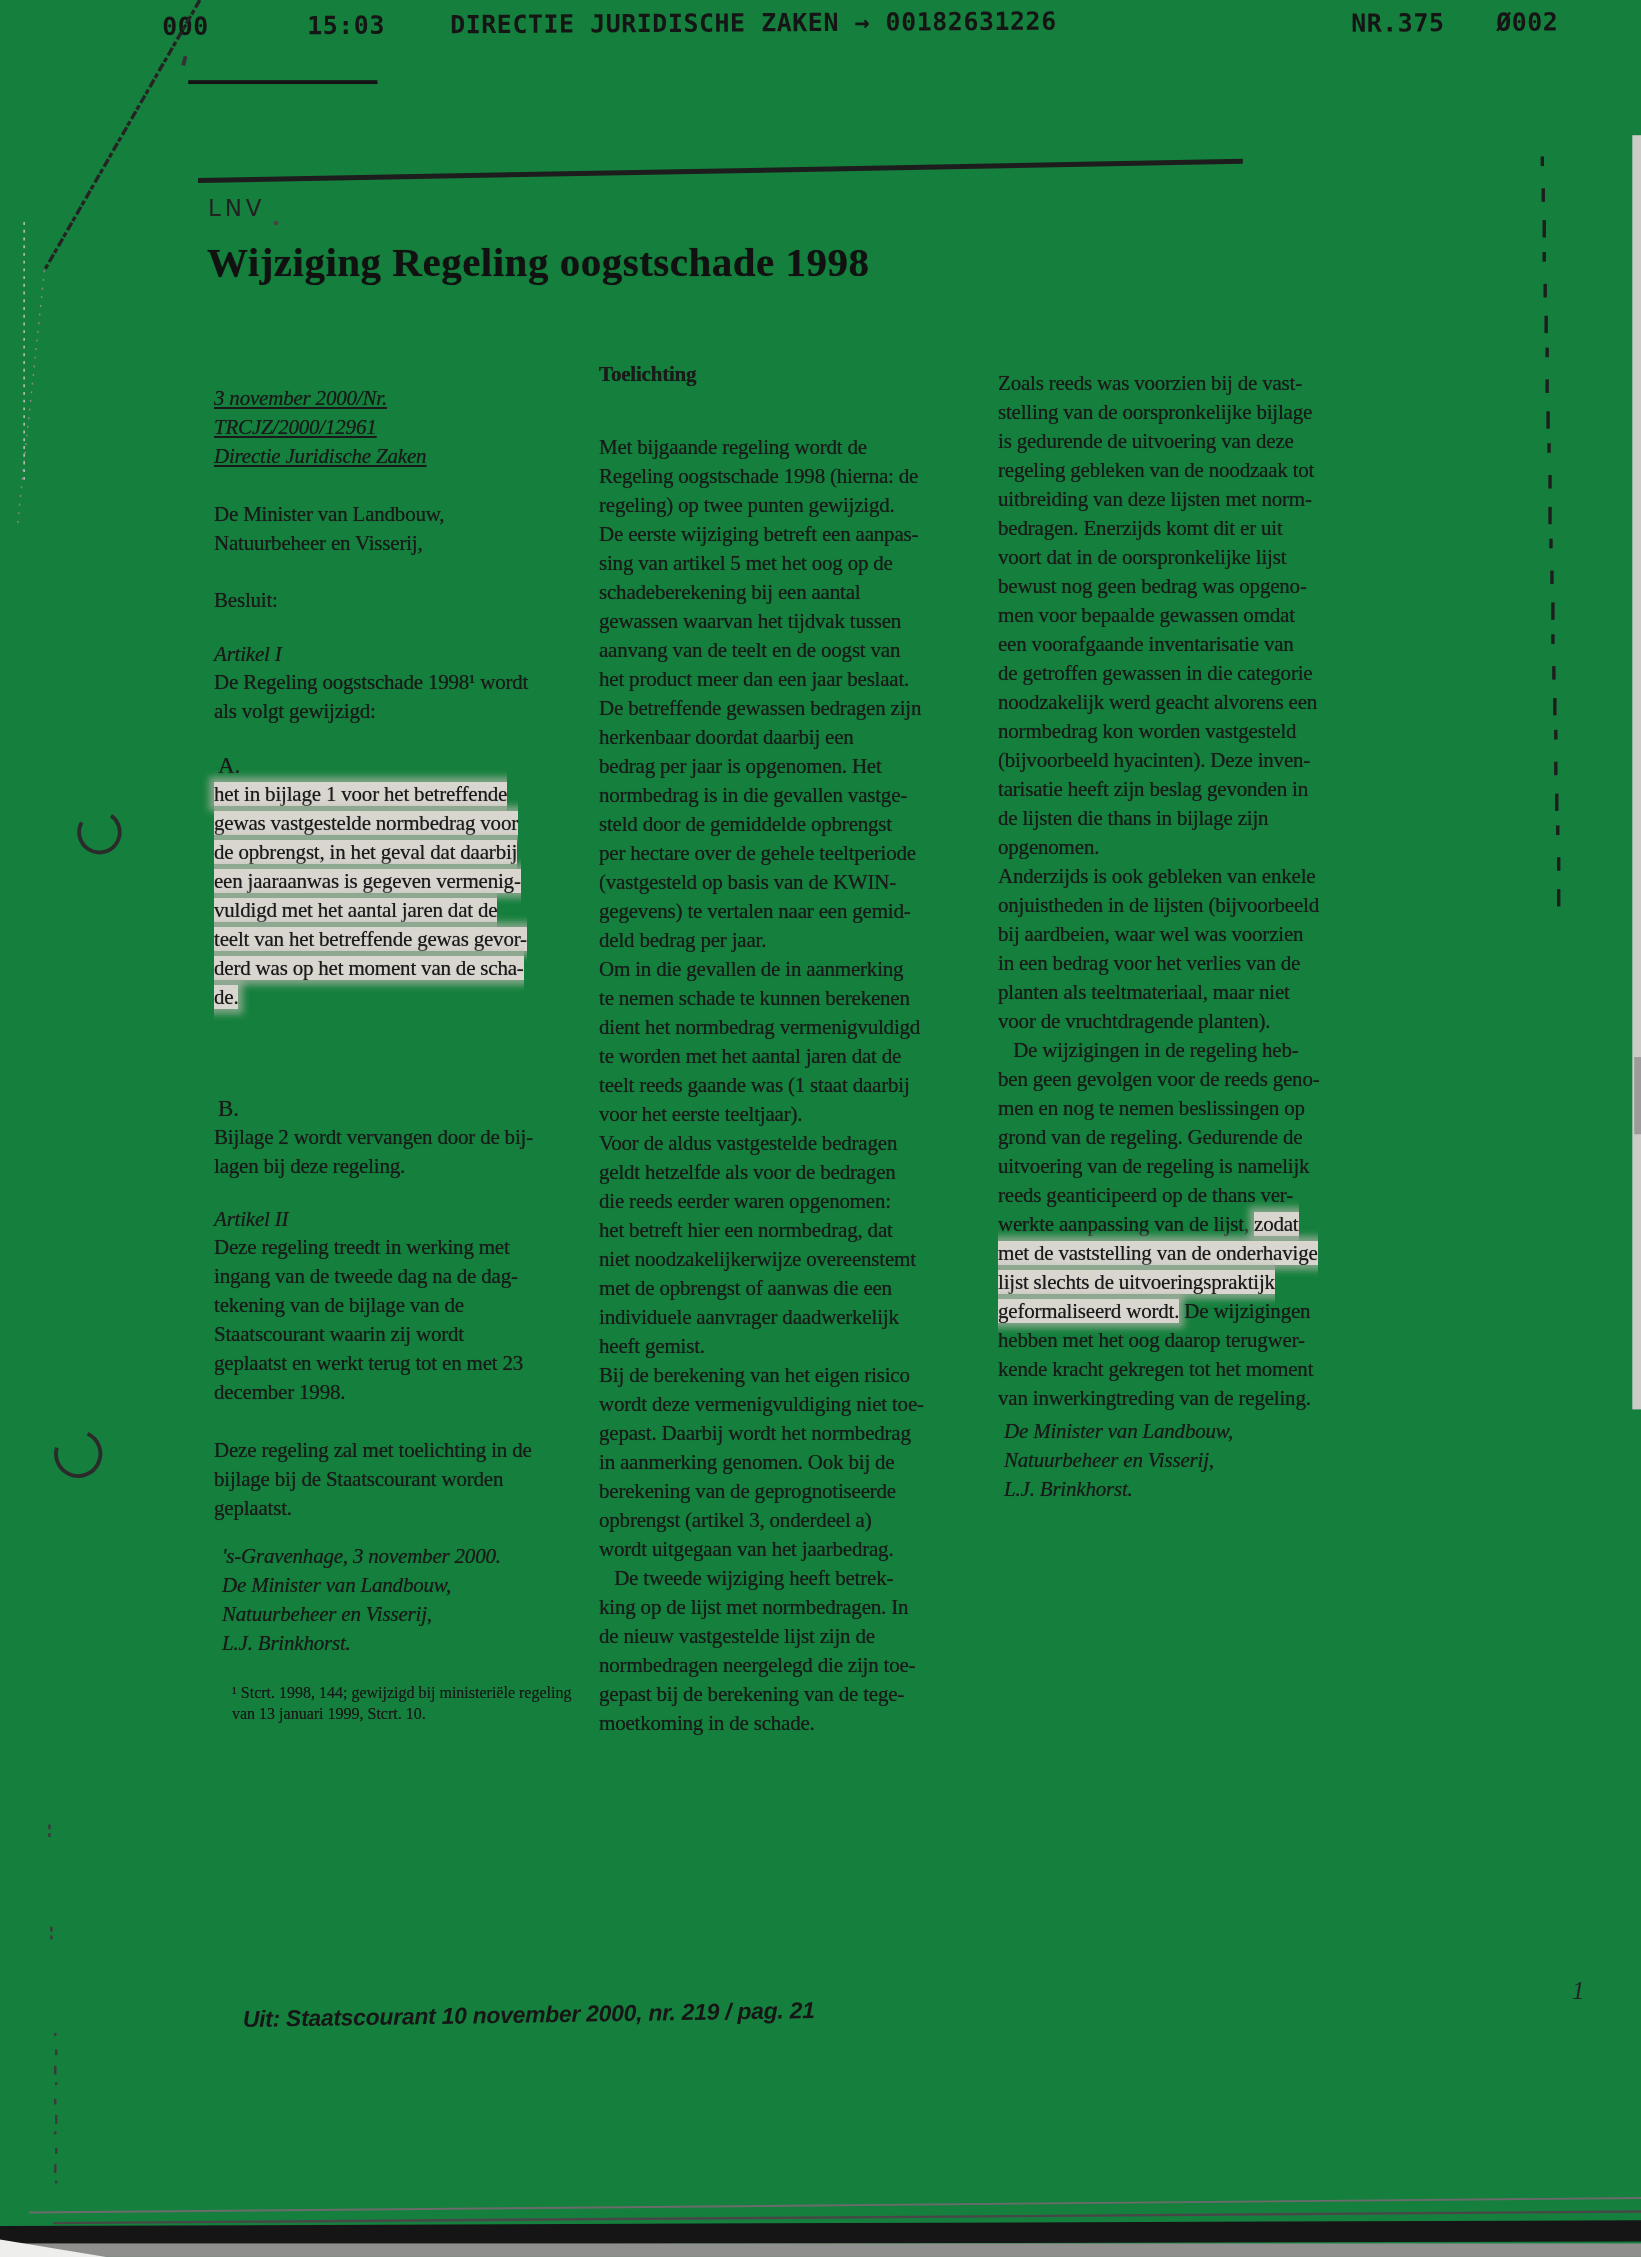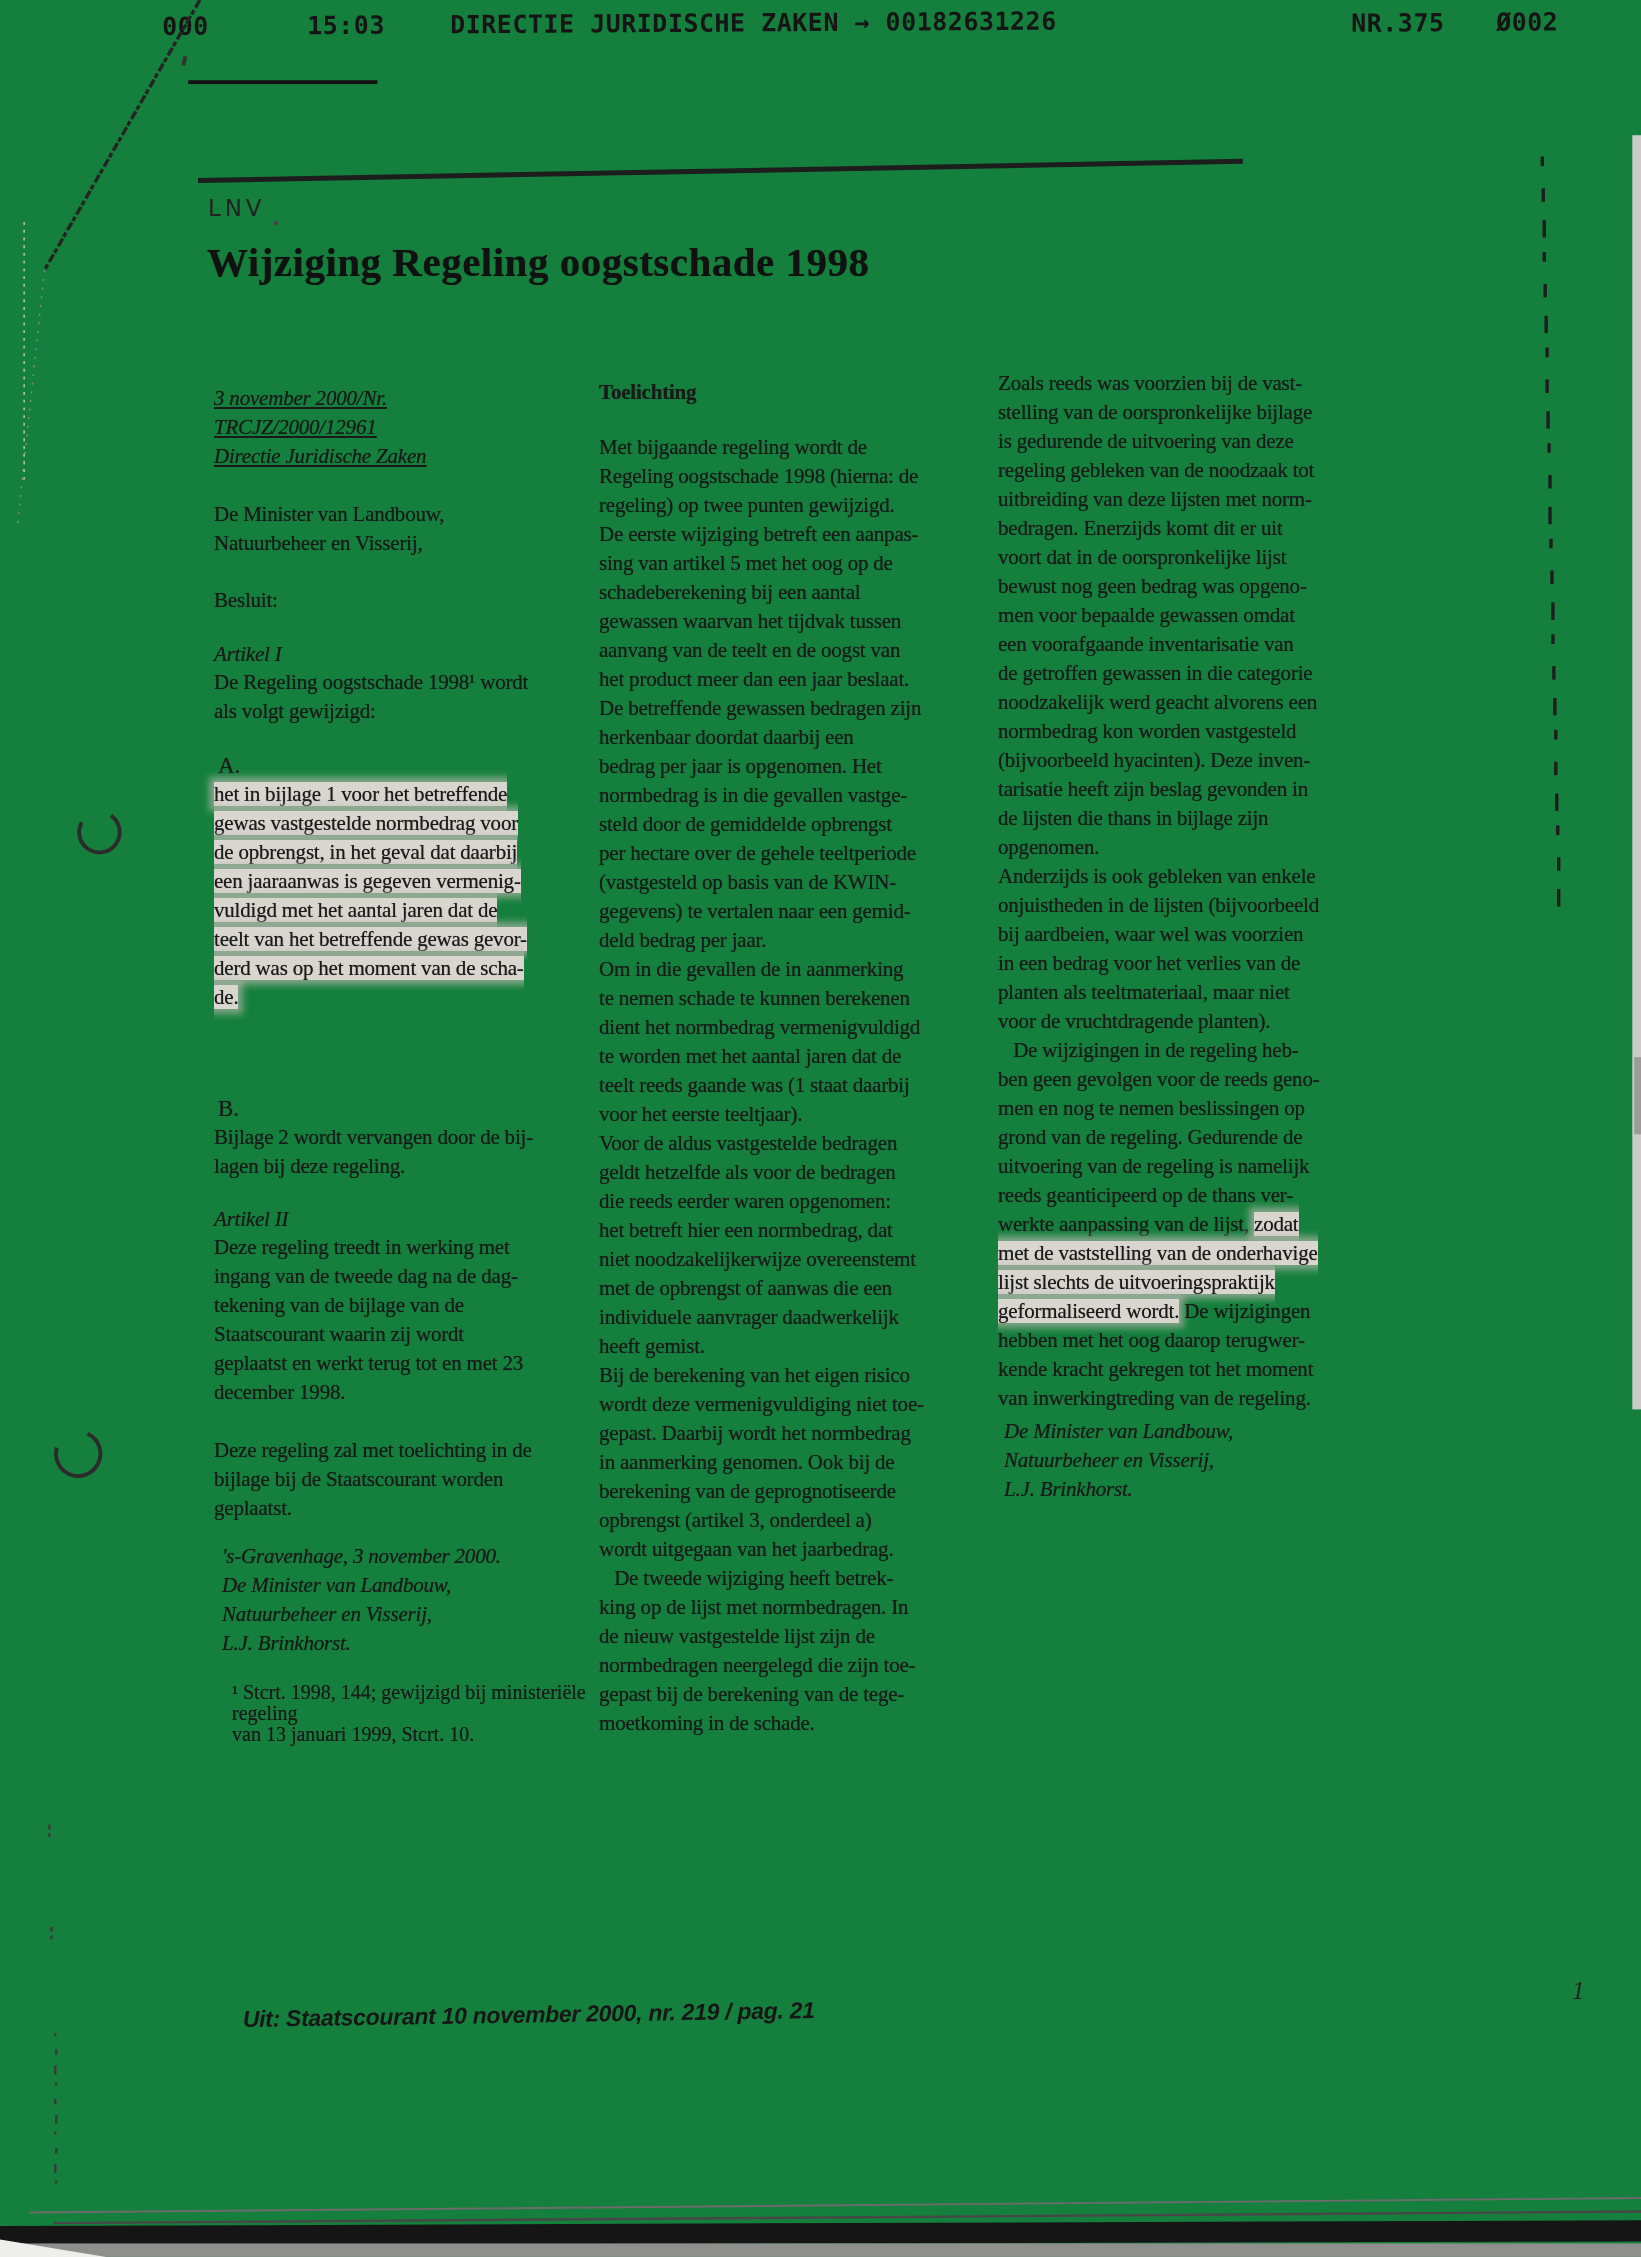--- a/index.html
+++ b/index.html
@@ -37,21 +37,21 @@
     text-shadow:0 0 0.7px rgba(10,10,10,.65);
   }
   .it{font-style:italic;}
   .bold{font-weight:bold;}
   .lbl{font-size:23px;}
   .smudge{
     background:#d9d6d0;
     box-shadow:0 0 6.8px 4.8px rgba(186,183,175,.65);
   }
   .footnote{
-    font-size:20px;line-height:21px;letter-spacing:0;
+    font-size:16px;line-height:21px;letter-spacing:0;
     white-space:pre-wrap;
     text-shadow:0 0 0.5px rgba(10,10,10,.6);
     font-family:Liberation Serif, serif;
   }
   .footer-src{
     font-family:"Liberation Sans", sans-serif;
     font-style:italic;font-weight:bold;
     font-size:23px;letter-spacing:-0.3px;color:#161616;
     transform:rotate(-0.9deg);transform-origin:left bottom;
   }
@@ -111,21 +111,21 @@
 geplaatst.</div>
     <div class="abs col it" style="left:222px;top:1542px;width:415px;">'s-Gravenhage, 3 november 2000.
 De Minister van Landbouw,
 Natuurbeheer en Visserij,
 L.J. Brinkhorst.</div>
     <div class="abs footnote" style="left:232px;top:1682px;width:406px;">¹ Stcrt. 1998, 144; gewijzigd bij ministeriële regeling
 van 13 januari 1999, Stcrt. 10.</div>
   </div>
 
   <div>
-    <div class="abs col bold" style="left:599px;top:378px;width:406px;">Toelichting</div>
+    <div class="abs col bold" style="left:599px;top:360px;width:406px;">Toelichting</div>
     <div class="abs col" style="left:599px;top:433px;width:415px;">Met bijgaande regeling wordt de
 Regeling oogstschade 1998 (hierna: de
 regeling) op twee punten gewijzigd.
 De eerste wijziging betreft een aanpas-
 sing van artikel 5 met het oog op de
 schadeberekening bij een aantal
 gewassen waarvan het tijdvak tussen
 aanvang van de teelt en de oogst van
 het product meer dan een jaar beslaat.
 De betreffende gewassen bedragen zijn

